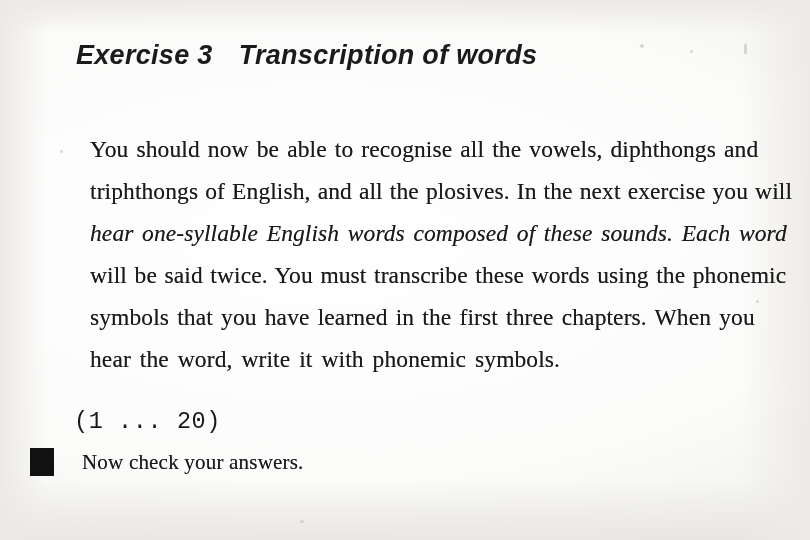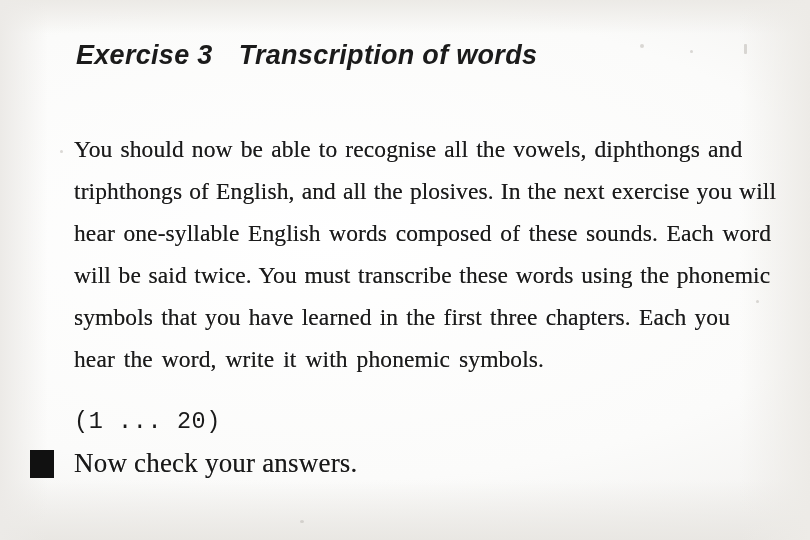--- a/index.html
+++ b/index.html
@@ -82,39 +82,39 @@
     color: #1b1b1b;
     white-space: nowrap;
   }
   .exercise-heading .ex-label {
     margin-right: 26px;
   }
 
   
   .body-block {
     position: absolute;
-    left: 74px;
+    left: 90px;
     top: 128px;
     width: 660px;
     font-family: "Liberation Serif", serif;
     font-size: 23.5px;
     color: #191919;
   }
   .body-line {
     height: 42px;
     line-height: 42px;
     white-space: nowrap;
     letter-spacing: 0.1px;
     color: #1a1a1a;
     
     text-shadow: 0 0 0.35px rgba(0,0,0,0.55);
   }
   .w1 { word-spacing: 2.1px; }
   .w2 { word-spacing: 1.1px; text-align: right; }
-  .w3 { word-spacing: 2.6px; }
+  .w3 { word-spacing: 2.6px; font-style: italic; }
   .w4 { word-spacing: 1.6px; }
   .w5 { word-spacing: 2.2px; }
   .w6 { word-spacing: 3.0px; font-family: Liberation Serif, serif; }
 
   .range-line {
     position: absolute;
     left: 74px;
     top: 408px;
     font-family: Liberation Mono, monospace;
     font-size: 23.5px;
@@ -133,25 +133,26 @@
   }
   .black-square {
     width: 24px;
     height: 28px;
     background: #111111;
     margin-right: 20px;
     flex: 0 0 auto;
   }
   .check-text {
     font-family: "Liberation Serif", serif;
-    font-size: 27px;
+    font-size: 21px;
     color: #191919;
     letter-spacing: 0.2px;
     white-space: nowrap;
     text-shadow: 0 0 0.35px rgba(0,0,0,0.5);
+    margin-left: 8px;
   }
 </style>
 </head>
 <body>
 
 <div class="page">
 
   <div class="scan-shade-top"></div>
   <div class="scan-shade-bottom"></div>
   <div class="scan-shade-left"></div>
@@ -168,21 +169,21 @@
 
     <div class="exercise-heading">
       <span class="ex-label">Exercise 3</span><span>Transcription of words</span>
     </div>
 
     <div class="body-block">
       <div class="body-line w1">You should now be able to recognise all the vowels, diphthongs and</div>
       <div class="body-line w2">triphthongs of English, and all the plosives. In the next exercise you will</div>
       <div class="body-line w3">hear one-syllable English words composed of these sounds. Each word</div>
       <div class="body-line w4">will be said twice. You must transcribe these words using the phonemic</div>
-      <div class="body-line w5">symbols that you have learned in the first three chapters. Each you</div>
+      <div class="body-line w5">symbols that you have learned in the first three chapters. When you</div>
       <div class="body-line w6">hear the word, write it with phonemic symbols.</div>
     </div>
 
     <div class="range-line">(1 ... 20)</div>
 
     <div class="check-row">
       <div class="black-square"></div>
       <div class="check-text">Now check your answers.</div>
     </div>
 

